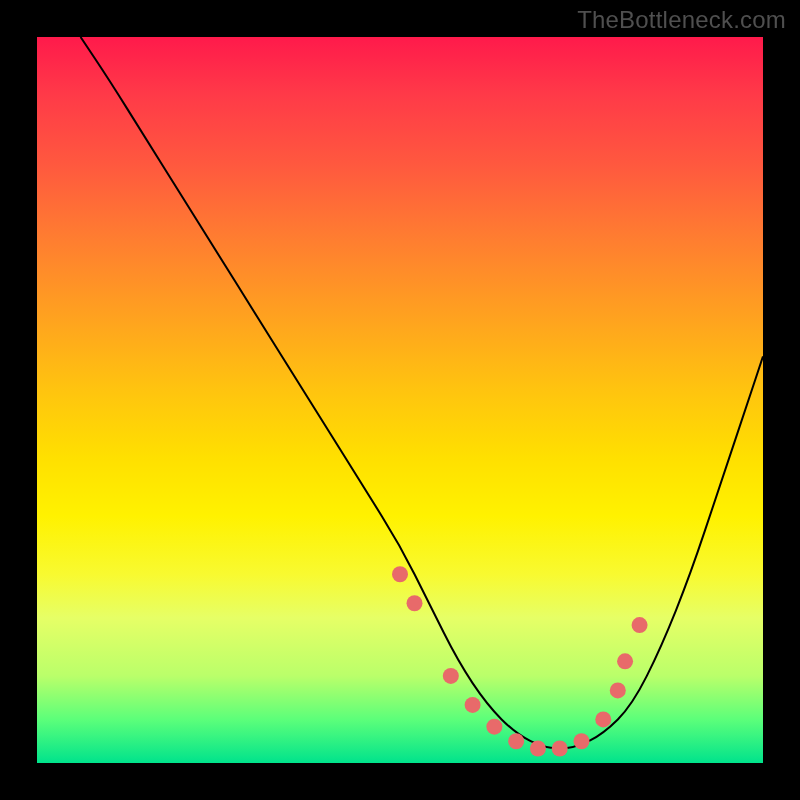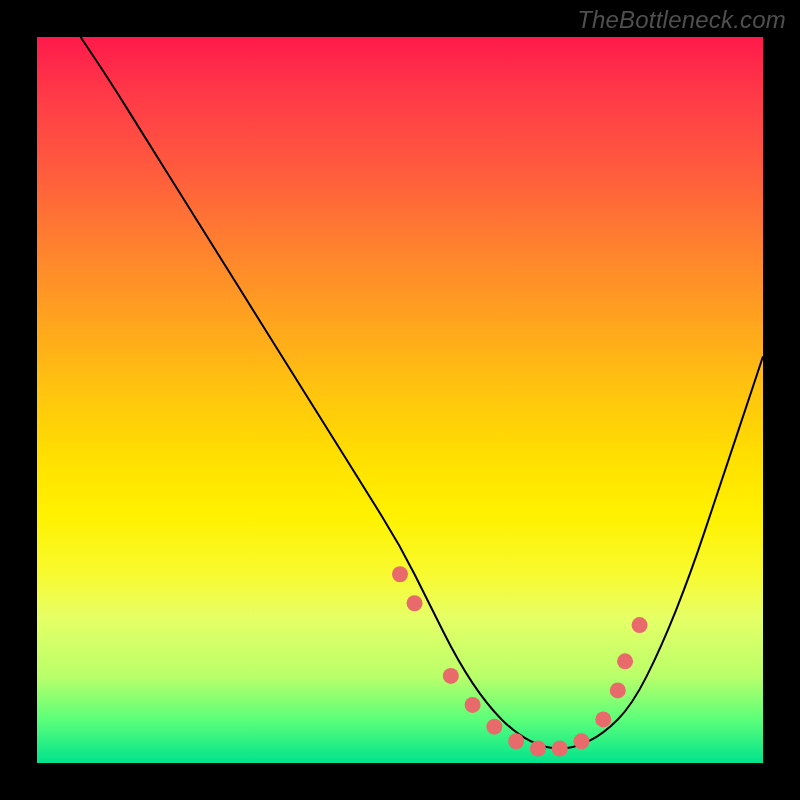--- a/index.html
+++ b/index.html
@@ -9,21 +9,20 @@
     height: 800px;
     background: #000;
     overflow: hidden;
     font-family: Arial, Helvetica, sans-serif;
   }
   .frame {
     position: relative;
     width: 800px;
     height: 800px;
     background: #000;
-    font-style: italic;
   }
   .plot-area {
     position: absolute;
     left: 37px;
     top: 37px;
     width: 726px;
     height: 726px;
     
     background: linear-gradient(
       to bottom,

